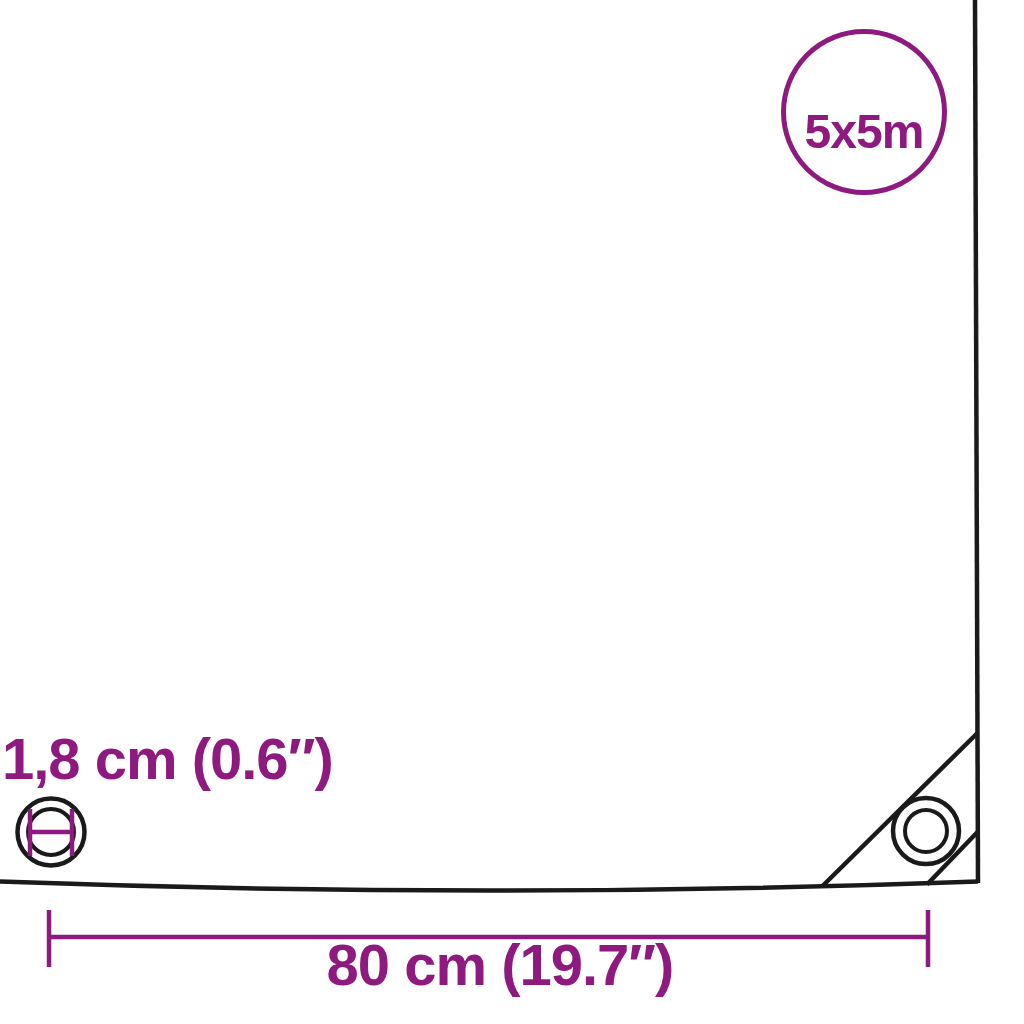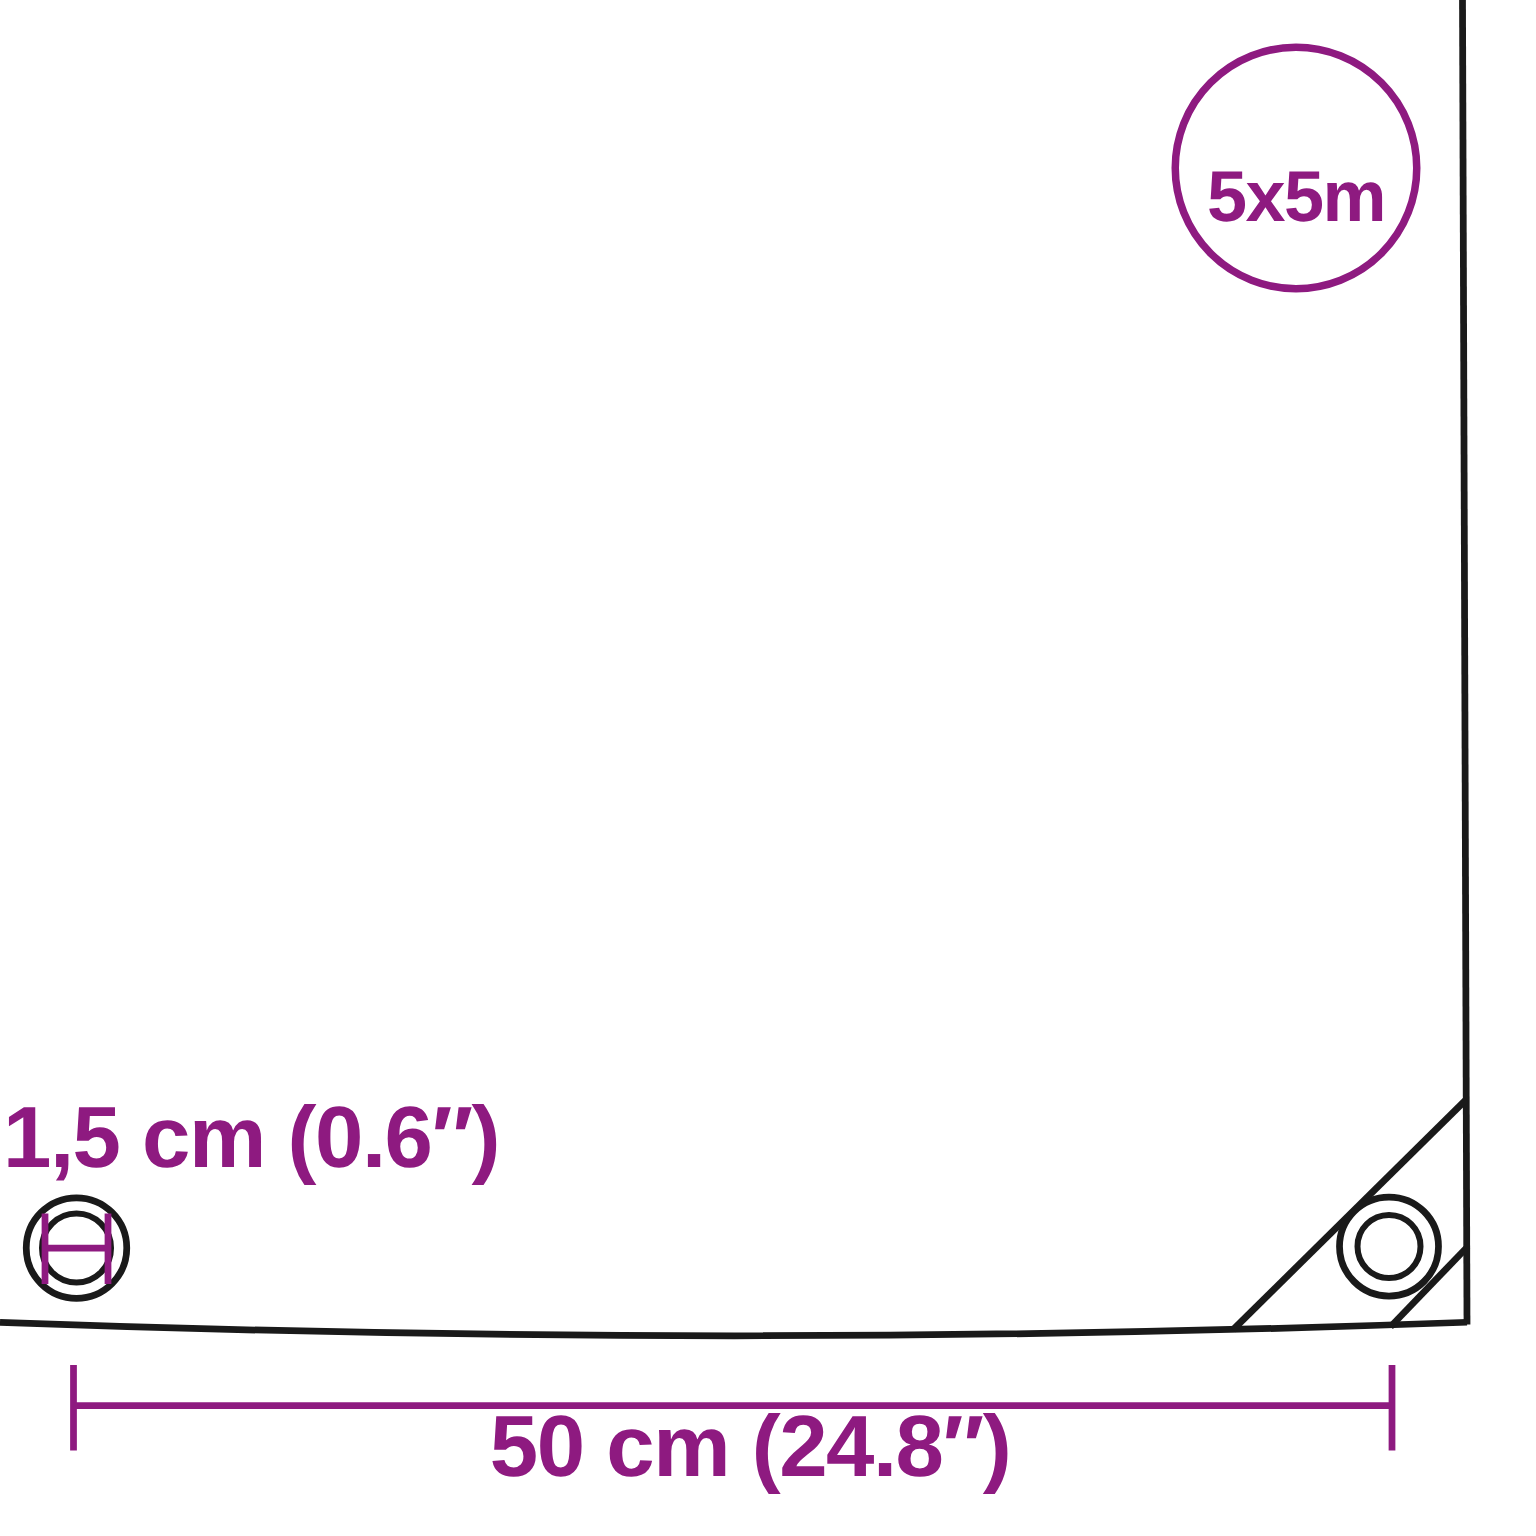--- a/index.html
+++ b/index.html
@@ -100,17 +100,17 @@
 
     <line x1="49" y1="910" x2="49" y2="967" stroke-width="4.5" class="stroke-accent"></line>
     <line x1="928" y1="910" x2="928" y2="967" stroke-width="4.5" class="stroke-accent"></line>
     <line x1="49" y1="937" x2="928" y2="937" stroke-width="4.5" class="stroke-accent"></line>
   </svg>
 
   <div class="size-badge">
     <span class="badge-text">5x5m</span>
   </div>
 
-  <div class="dim-label grommet">1,5 cm (0.6″)</div>
+  <div class="dim-label grommet">1,8 cm (0.6″)</div>
 
-  <div class="dim-label spacing">50 cm (24.8″)</div>
+  <div class="dim-label spacing">80 cm (19.7″)</div>
 
 </div>
 
 </body></html>

